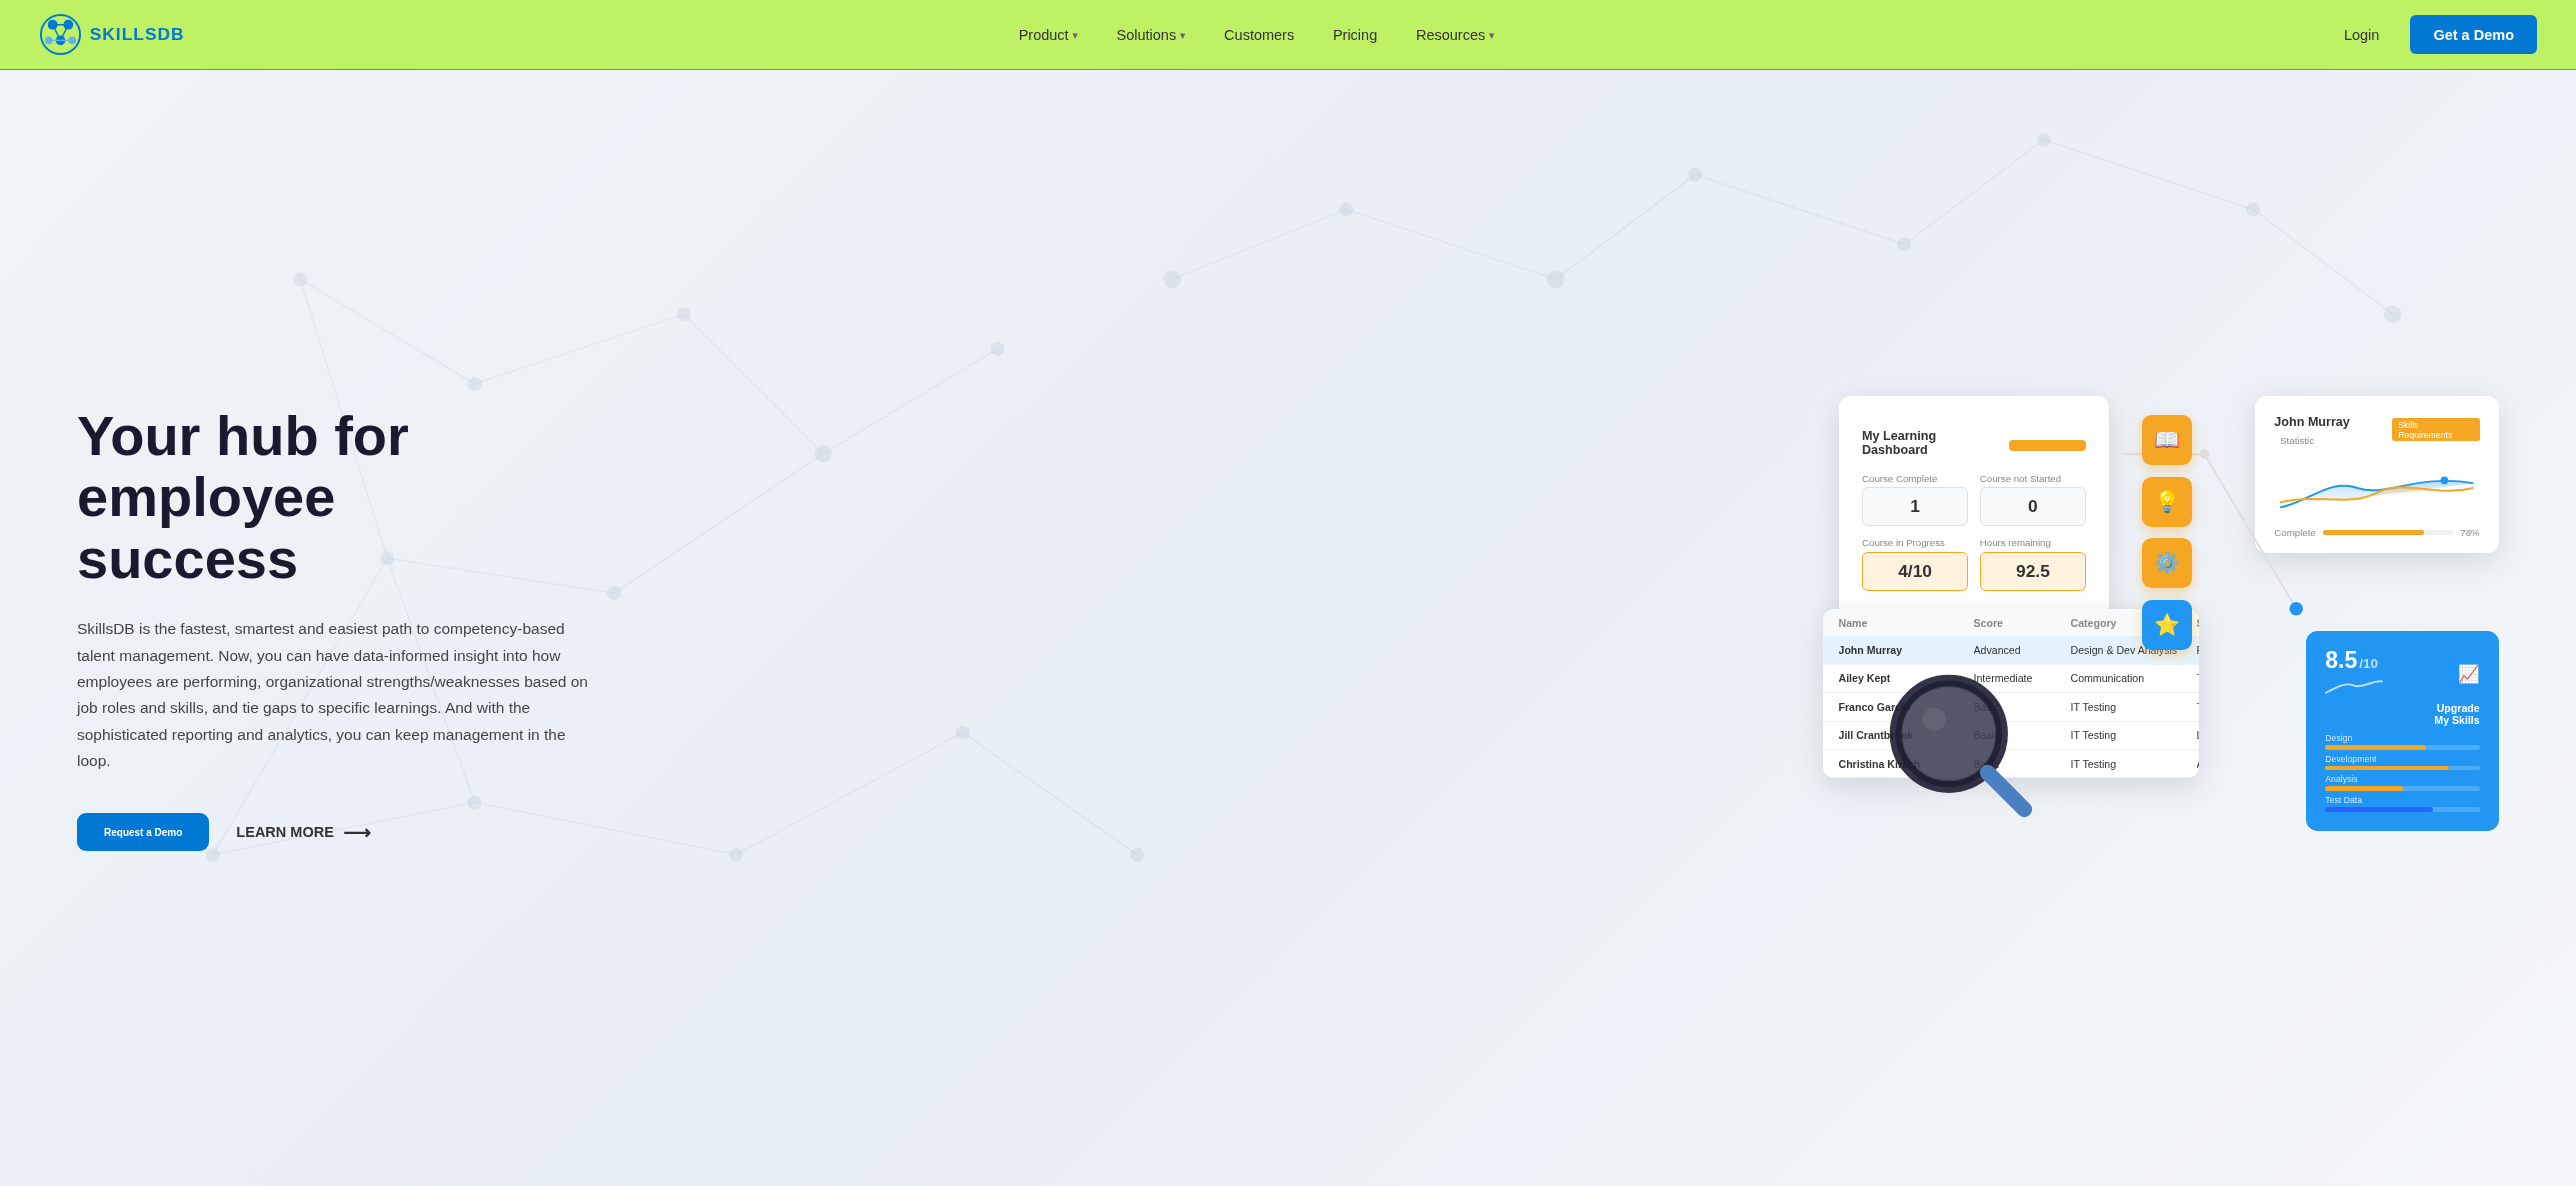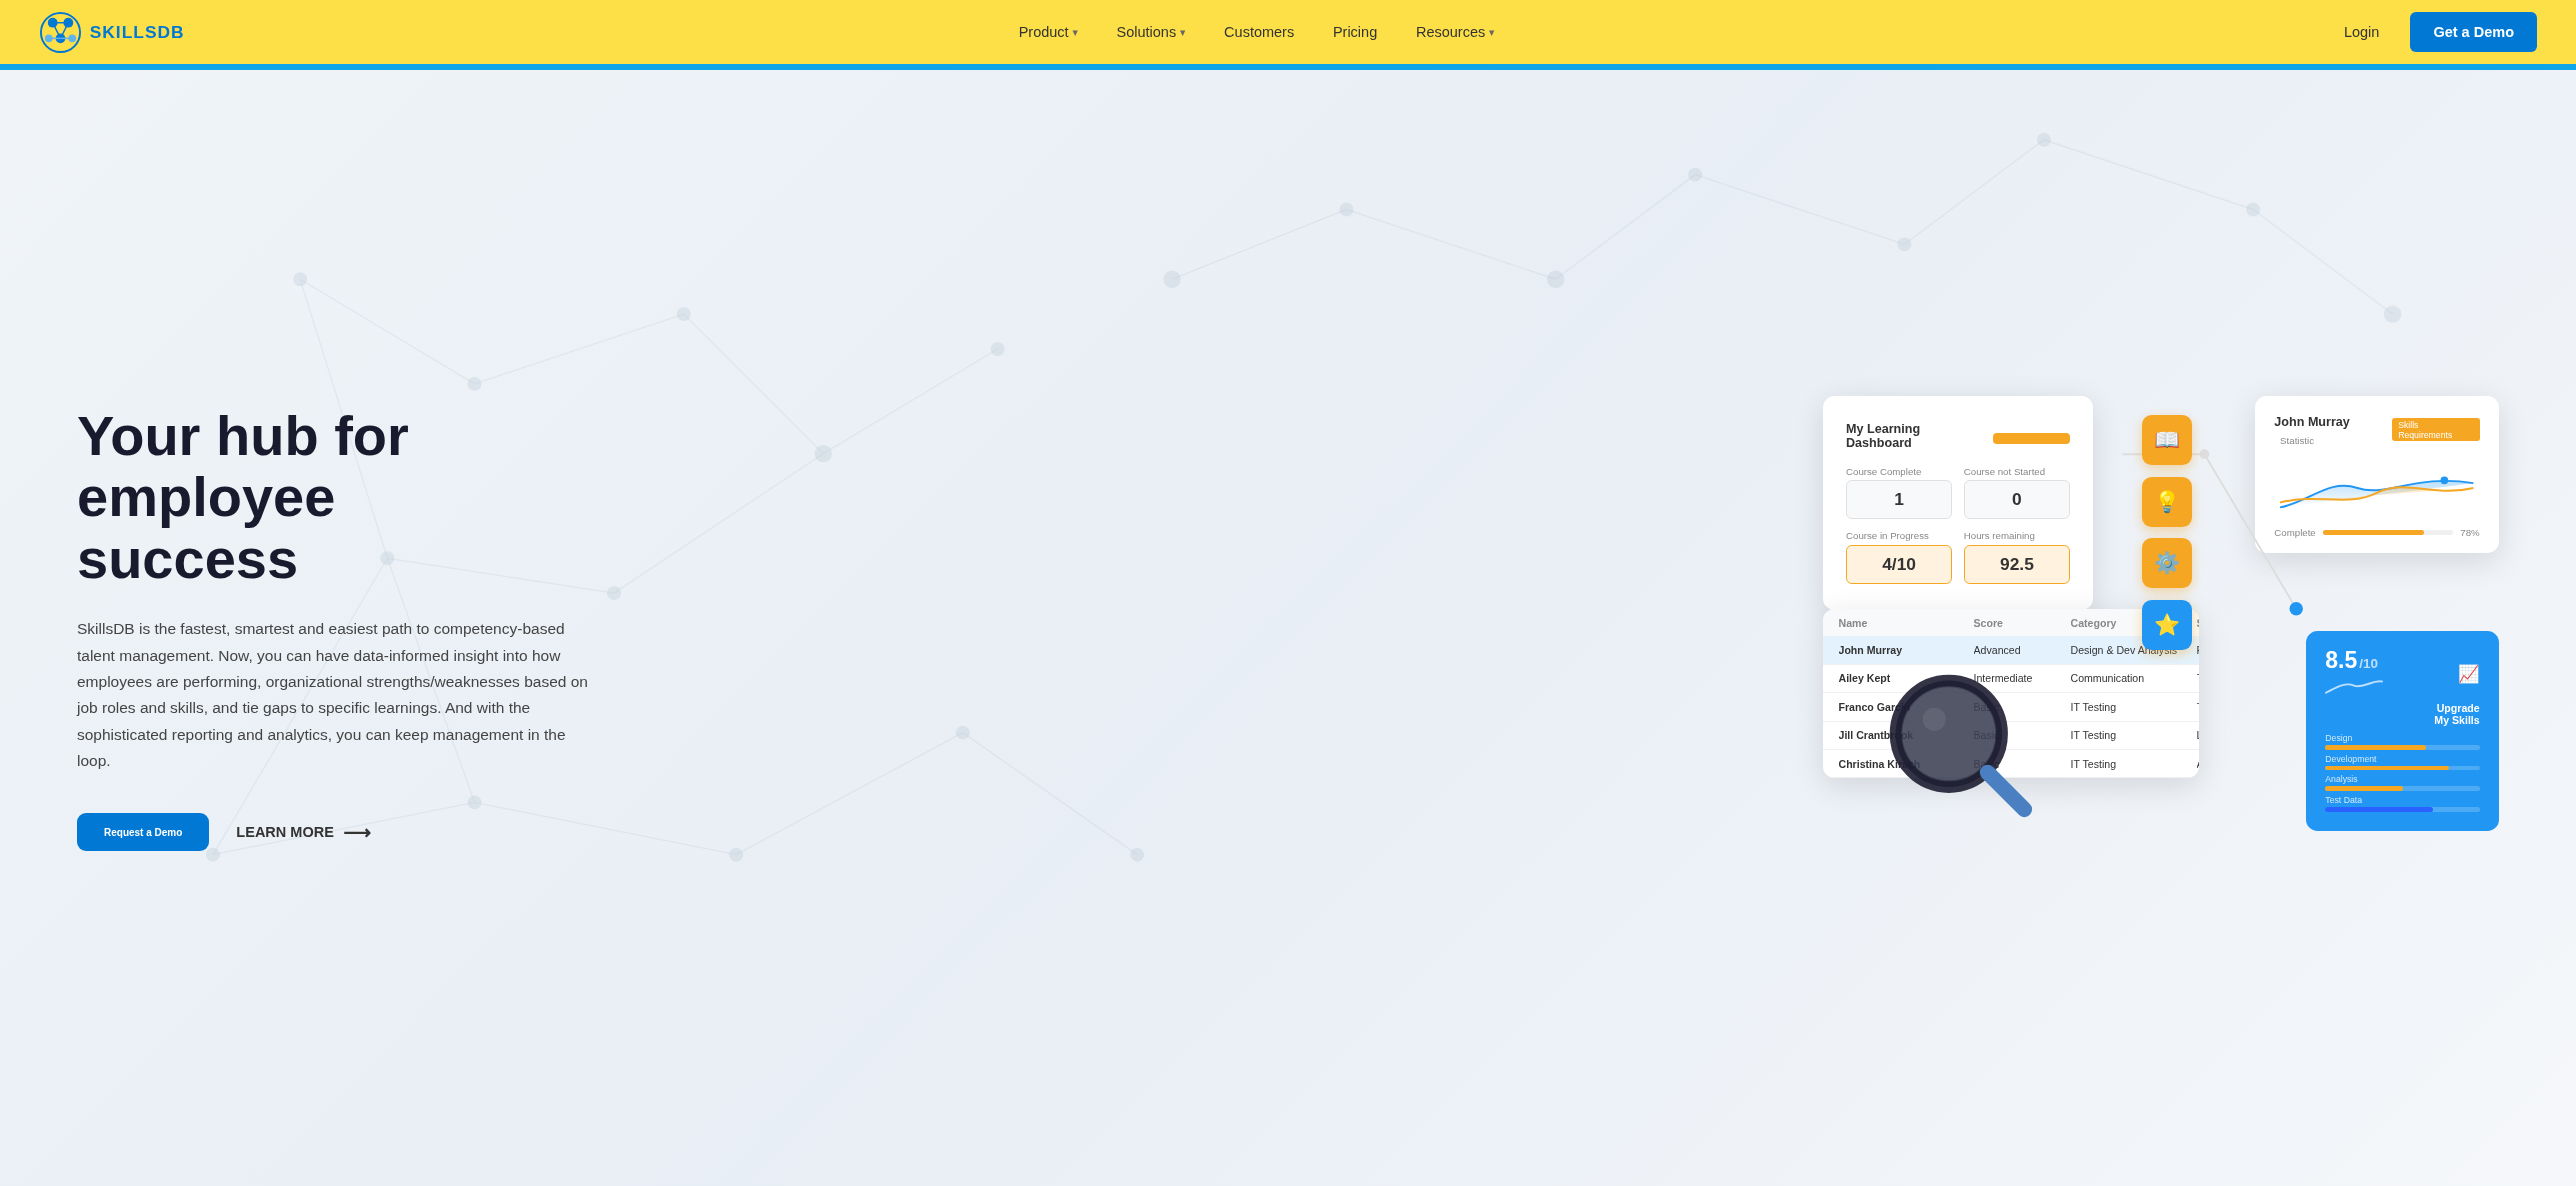--- a/index.html
+++ b/index.html
@@ -1,22 +1,22 @@
 <!DOCTYPE html>
 <html><head>
   <meta charset="utf-8">
   <style>
     * { margin: 0; padding: 0; box-sizing: border-box; }
     body { font-family: -apple-system, BlinkMacSystemFont, 'Segoe UI', Arial, sans-serif; background: #fff; overflow-x: hidden; }
 
     
     .navbar {
       display: flex; align-items: center; justify-content: space-between;
-      padding: 0 39px; height: 70px; background: #fde047;
-      border-bottom: 6px solid #0ea5e9; position: relative; z-index: 10;
+      padding: 0 39px; height: 70px; background: #bef264;
+      border-bottom: 1px solid #0ea5e9; position: relative; z-index: 10;
     }
     .logo { display: flex; align-items: center; gap: 7.7px; text-decoration: none; }
     .logo-icon { width: 43px; height: 43px; }
     .logo-text { font-size: 17.4px; font-weight: 700; color: #1a1a2e; letter-spacing: 1px; }
     .logo-text span { color: #0078D4; }
     .nav-links { display: flex; align-items: center; gap: 7.7px; }
     .nav-item {
       display: flex; align-items: center; gap: 3.9px;
       padding: 7.7px 15.5px; font-size: 14.5px; font-weight: 500;
       color: #333; cursor: pointer; text-decoration: none;
@@ -75,24 +75,24 @@
     .hero-right {
       flex: 1; position: relative; z-index: 2;
       display: flex; justify-content: flex-end; align-items: center;
     }
     .dashboard-container {
       position: relative; width: 676px; height: 464px;
     }
 
     
     .card-dashboard {
-      position: absolute; top: 0; left: 0;
+      position: absolute; top: 0; left: 16px;
       background: #fff; border-radius: 11.6px;
       box-shadow: 0 7.7px 31px rgba(0,0,0,0.12);
-      padding: 26px 23px; width: 270px;
+      padding: 33px 23px; width: 270px;
     }
     .card-bar { width: 77px; height: 11.6px; background: #F5A623; border-radius: 3.9px; float: right; margin-top: -17.4px; }
     .metrics-grid { display: grid; grid-template-columns: 1fr 1fr; gap: 11.6px; margin-top: 15.5px; }
     .metric-item { }
     .metric-label { font-size: 9.7px; color: #888; margin-bottom: 3.9px; }
     .metric-box {
       background: #f8f9fa; border: 1px solid #e0e0e0;
       border-radius: 5.8px; padding: 7.7px 11.6px;
       font-size: 17.4px; font-weight: 700; color: #333;
       text-align: center;

